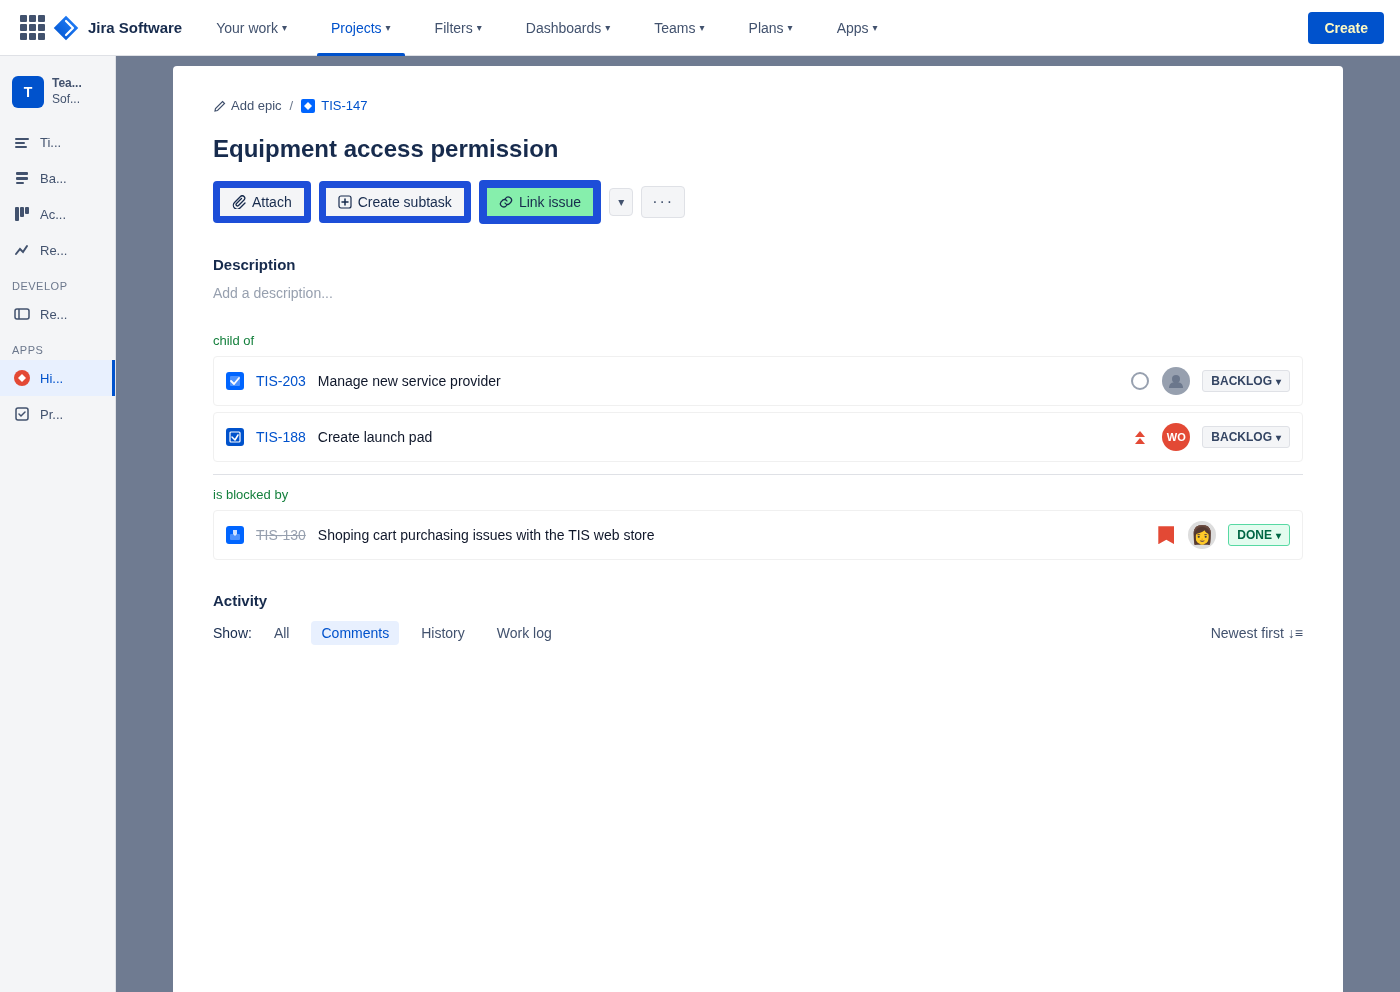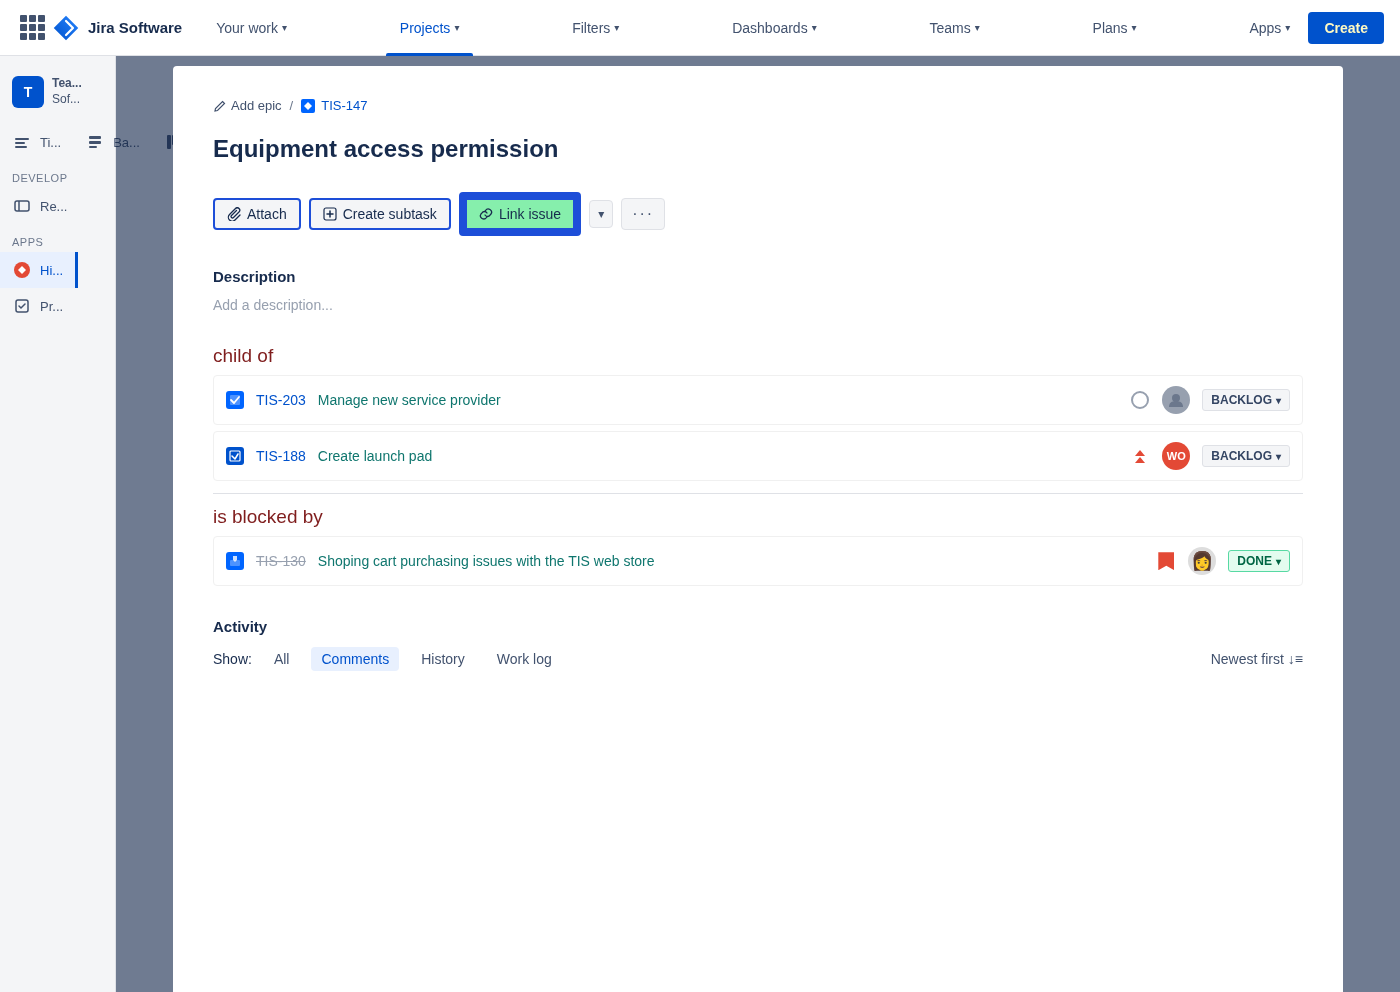--- a/index.html
+++ b/index.html
@@ -16,21 +16,21 @@
       gap: 4px;
       position: relative;
       z-index: 10;
     }
     .topnav-grid { display: grid; place-items: center; width: 32px; height: 32px; cursor: pointer; }
     .grid-icon { display: grid; grid-template-columns: repeat(3,7px); grid-template-rows: repeat(3,7px); gap: 2px; }
     .grid-dot { width: 7px; height: 7px; background: #42526e; border-radius: 1px; }
     .logo-area { display: flex; align-items: center; gap: 8px; margin-right: 16px; cursor: pointer; }
     .logo-diamond { width: 28px; height: 28px; }
     .logo-text { font-size: 15px; font-weight: 600; color: #172b4d; }
-    .nav-items { display: flex; align-items: center; gap: 7px; flex: 1; justify-content: space-between; }
+    .nav-items { display: flex; align-items: center; gap: 16px; flex: 1; }
     .nav-item {
       padding: 0 14px;
       height: 56px;
       display: flex;
       align-items: center;
       gap: 4px;
       font-size: 14px;
       color: #42526e;
       cursor: pointer;
       position: relative;
@@ -69,21 +69,21 @@
       padding: 12px 0;
       flex-shrink: 0;
     }
     .sidebar-team { display: flex; align-items: center; gap: 8px; padding: 8px 12px 16px; }
     .team-avatar {
       width: 32px; height: 32px; background: #0052cc; border-radius: 6px;
       display: flex; align-items: center; justify-content: center; color: #fff; font-size: 14px; font-weight: 700;
     }
     .team-info { font-size: 12px; color: #42526e; line-height: 1.3; }
     .team-name { font-weight: 600; font-size: 12px; }
-    .sidebar-items { display: flex; flex-direction: row; }
+    .sidebar-items { display: flex; flex-direction: column; }
     .sidebar-item {
       display: flex; align-items: center; gap: 8px;
       padding: 8px 12px;
       cursor: pointer; color: #42526e; font-size: 13px;
     }
     .sidebar-item.active { background: #e8f0fe; color: #0052cc; border-right: 3px solid #0052cc; }
     .sidebar-icon { width: 20px; height: 20px; display: flex; align-items: center; justify-content: center; flex-shrink: 0; }
     .sidebar-label { font-size: 13px; white-space: nowrap; overflow: hidden; text-overflow: ellipsis; }
     .sidebar-section-label { font-size: 11px; font-weight: 400; color: #6b778c; padding: 12px 12px 4px; letter-spacing: 0.5px; }
 
@@ -113,28 +113,28 @@
     }
 
     
     .breadcrumb { display: flex; align-items: center; gap: 8px; margin-bottom: 20px; color: #42526e; font-size: 13px; }
     .breadcrumb-edit-icon { display: flex; align-items: center; gap: 4px; color: #42526e; cursor: pointer; }
     .breadcrumb-sep { color: #6b778c; }
     .breadcrumb-issue { display: flex; align-items: center; gap: 6px; color: #0052cc; cursor: pointer; }
     .breadcrumb-issue-icon { width: 14px; height: 14px; background: #0065ff; border-radius: 2px; display: flex; align-items: center; justify-content: center; }
 
     
-    .issue-title { font-size: 24px; font-weight: 700; color: #172b4d; margin-bottom: 28px; line-height: 1.3; }
+    .issue-title { font-size: 24px; font-weight: 700; color: #172b4d; margin-bottom: 16px; line-height: 1.3; }
 
     
     .action-buttons { display: flex; align-items: center; gap: 8px; margin-bottom: 32px; }
     .action-btn {
       display: flex; align-items: center; gap: 6px;
       padding: 6px 12px;
-      border: 2px solid #1d4ed8;
+      border: 7px solid #1d4ed8;
       border-radius: 4px;
       background: #f4f5f7;
       font-size: 14px;
       color: #172b4d;
       cursor: pointer;
       font-weight: 400;
     }
     .action-btn.highlighted {
       border: 8px solid #1d4ed8;
       background: #86efac;
@@ -165,40 +165,40 @@
 
     
     .linked-issues-header {
       display: flex; align-items: center; justify-content: space-between;
       margin-bottom: 12px;
       position: relative;
     }
     .linked-issues-title { font-size: 15px; font-weight: 700; color: #172b4d; }
     .add-link-btn { font-size: 18px; color: #42526e; cursor: pointer; background: none; border: none; }
 
-    .link-group-label { font-size: 19px; color: #7f1d1d; margin-bottom: 8px; }
+    .link-group-label { font-size: 13px; color: #15803d; margin-bottom: 8px; }
     .linked-issue-row {
       display: flex; align-items: center; gap: 12px;
       padding: 10px 12px;
       border: 1px solid #f0f0f0;
       border-radius: 4px;
       margin-bottom: 6px;
       background: #fff;
     }
     .issue-type-icon {
       width: 18px; height: 18px; border-radius: 3px;
       display: flex; align-items: center; justify-content: center;
       flex-shrink: 0; font-size: 11px; color: #fff; font-weight: 700;
     }
     .issue-type-story { background: #0065ff; }
     .issue-type-subtask { background: #0065ff; }
     .issue-type-bug { background: #0065ff; }
     .issue-key { color: #0052cc; font-size: 14px; font-weight: 500; cursor: pointer; white-space: nowrap; }
     .issue-key.done { text-decoration: line-through; color: #97a0af; }
-    .issue-summary { flex: 1; font-size: 14px; color: #0f766e; }
+    .issue-summary { flex: 1; font-size: 14px; color: #0f172a; }
     .issue-priority { width: 20px; height: 20px; display: flex; align-items: center; justify-content: center; }
     .issue-assignee {
       width: 28px; height: 28px; border-radius: 50%;
       display: flex; align-items: center; justify-content: center;
       background: #97a0af; color: #fff; font-size: 12px;
     }
     .issue-status {
       font-size: 12px; font-weight: 600; color: #344563;
       border: 1px solid #dfe1e6; border-radius: 3px;
       padding: 3px 8px;

